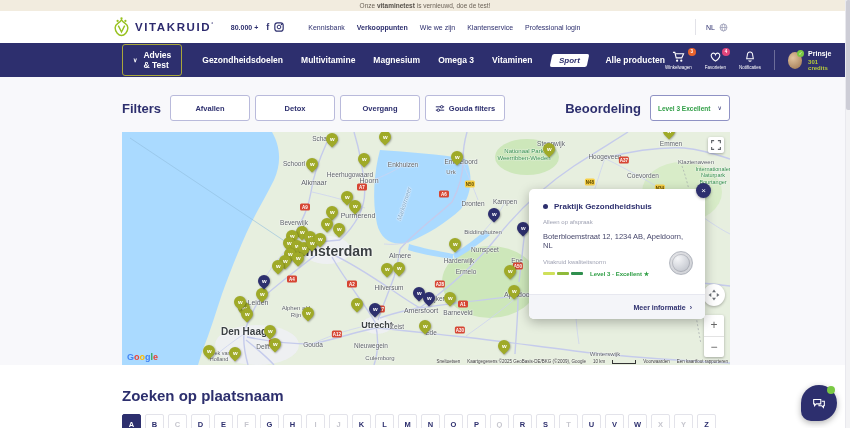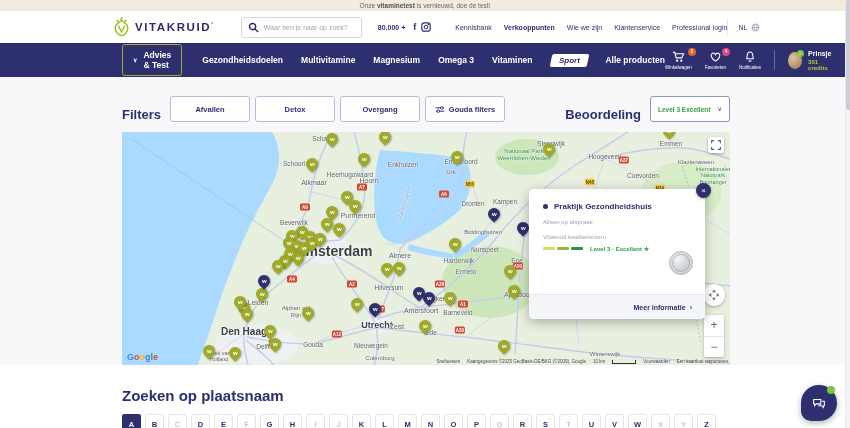--- a/index.html
+++ b/index.html
@@ -45,21 +45,21 @@
   .badge-pink{background:#e0457b}
   .nav-div{width:1px;height:20px;background:rgba(255,255,255,.3)}
   .user{display:flex;align-items:center;gap:6px}
   .avatar{width:17px;height:17px;border-radius:50%;background:radial-gradient(circle at 35% 35%,#e2c49e,#9c744e);position:relative}
   .avatar .chk{position:absolute;top:-2px;right:-2px;width:7px;height:7px;border-radius:50%;background:#7ac943;
                color:#fff;font-size:4.5px;line-height:7px;text-align:center}
   .uname{font-size:7px;font-weight:bold;color:#fff;line-height:1.3}
   .ucred{font-size:6px;color:#b5cb3a;font-weight:bold}
   
   .mid{background:#f8f8fb;padding-top:17px}
-  .frow{margin:0 122px;width:608px;display:flex;align-items:flex-end;height:28px}
+  .frow{margin:0 122px;width:608px;display:flex;align-items:center;height:28px}
   .ftitle{font-size:13px;font-weight:bold;color:#2d2f6e;width:48px}
   .fbtn{width:80px;height:26px;background:#fff;border:1px solid #b9badb;border-radius:3px;
         font-size:7.5px;font-weight:bold;color:#2d2f6e;display:flex;align-items:center;justify-content:center;
         margin-right:5px;gap:4px;cursor:pointer}
   .rspacer{flex:1}
   .rlabel{font-size:13px;font-weight:bold;color:#2d2f6e;margin-right:9px}
   .rdrop{width:80px;height:26px;background:#fff;border:1.5px solid #8f92c4;border-radius:3px;display:flex;
          align-items:center;justify-content:space-between;padding:0 7px;cursor:pointer}
   .rdrop .val{font-size:6.5px;font-weight:bold;color:#2f9e45}
   
@@ -140,27 +140,20 @@
   <header class="hdr">
     <div class="logo">
       <svg width="17" height="20" viewBox="0 0 24 28">
         <path d="M12 4 C8 10 3 9 3 15 C3 21 8 26 12 26 C16 26 21 21 21 15 C21 9 16 10 12 4 Z" fill="none" stroke="#97c11f" stroke-width="2"></path>
         <path d="M7.5 12 L12 21 L16.5 12" fill="none" stroke="#97c11f" stroke-width="2"></path>
         <circle cx="6.5" cy="5.5" r="1.6" fill="#97c11f"></circle>
           <circle cx="17.5" cy="5.5" r="1.6" fill="#97c11f"></circle>
           <circle cx="12" cy="2" r="1.6" fill="#97c11f"></circle>
       </svg>
       <span class="logo-txt"><span>VITAKRUID</span><sup>°</sup></span>
-    </div>
-    <div class="search">
-      <svg width="11" height="11" viewBox="0 0 12 12">
-          <circle cx="5" cy="5" r="3.4" fill="none" stroke="#2d2f6e" stroke-width="1.6"></circle>
-          <line x1="7.6" y1="7.6" x2="11" y2="11" stroke="#2d2f6e" stroke-width="1.6"></line>
-        </svg>
-      <input type="text" placeholder="Waar ben je naar op zoek?" style="">
     </div>
     <span class="reviews">80.000 +</span>
     <span class="fbi">f</span>
     <span class="insta">
       <svg width="10" height="10" viewBox="0 0 12 12">
           <rect x="1" y="1" width="10" height="10" rx="3" fill="none" stroke="#2d2f6e" stroke-width="1.4"></rect>
           <circle cx="6" cy="6" r="2.2" fill="none" stroke="#2d2f6e" stroke-width="1.2"></circle>
           <circle cx="9" cy="3" r="0.9" fill="#2d2f6e"></circle>
         </svg>
     </span>
@@ -523,20 +516,21 @@
         </div>
 
       <div class="popup">
         <div class="pclose">×</div>
         <div class="pbody">
           <div class="ptit-row">
             <span class="pdot"></span>
             <span class="ptit">Praktijk Gezondheidshuis</span>
           </div>
           <div class="psub">Alleen op afspraak</div>
+          <div class="paddr">Boterbloemstraat 12, 1234 AB, Apeldoorn, NL</div>
           <div class="pql">Vitakruid kwaliteitsnorm</div>
           <div class="pmeter">
             <span class="seg" style="background: rgb(207, 224, 90);"></span>
             <span class="seg" style="background: rgb(143, 186, 58);"></span>
             <span class="seg" style="background: rgb(47, 143, 78);"></span>
             <span class="plevel"><span>Level 3 - Excellent</span> <span>★</span></span>
           </div>
         </div>
         <div class="medal"></div>
         <div class="pfoot">

